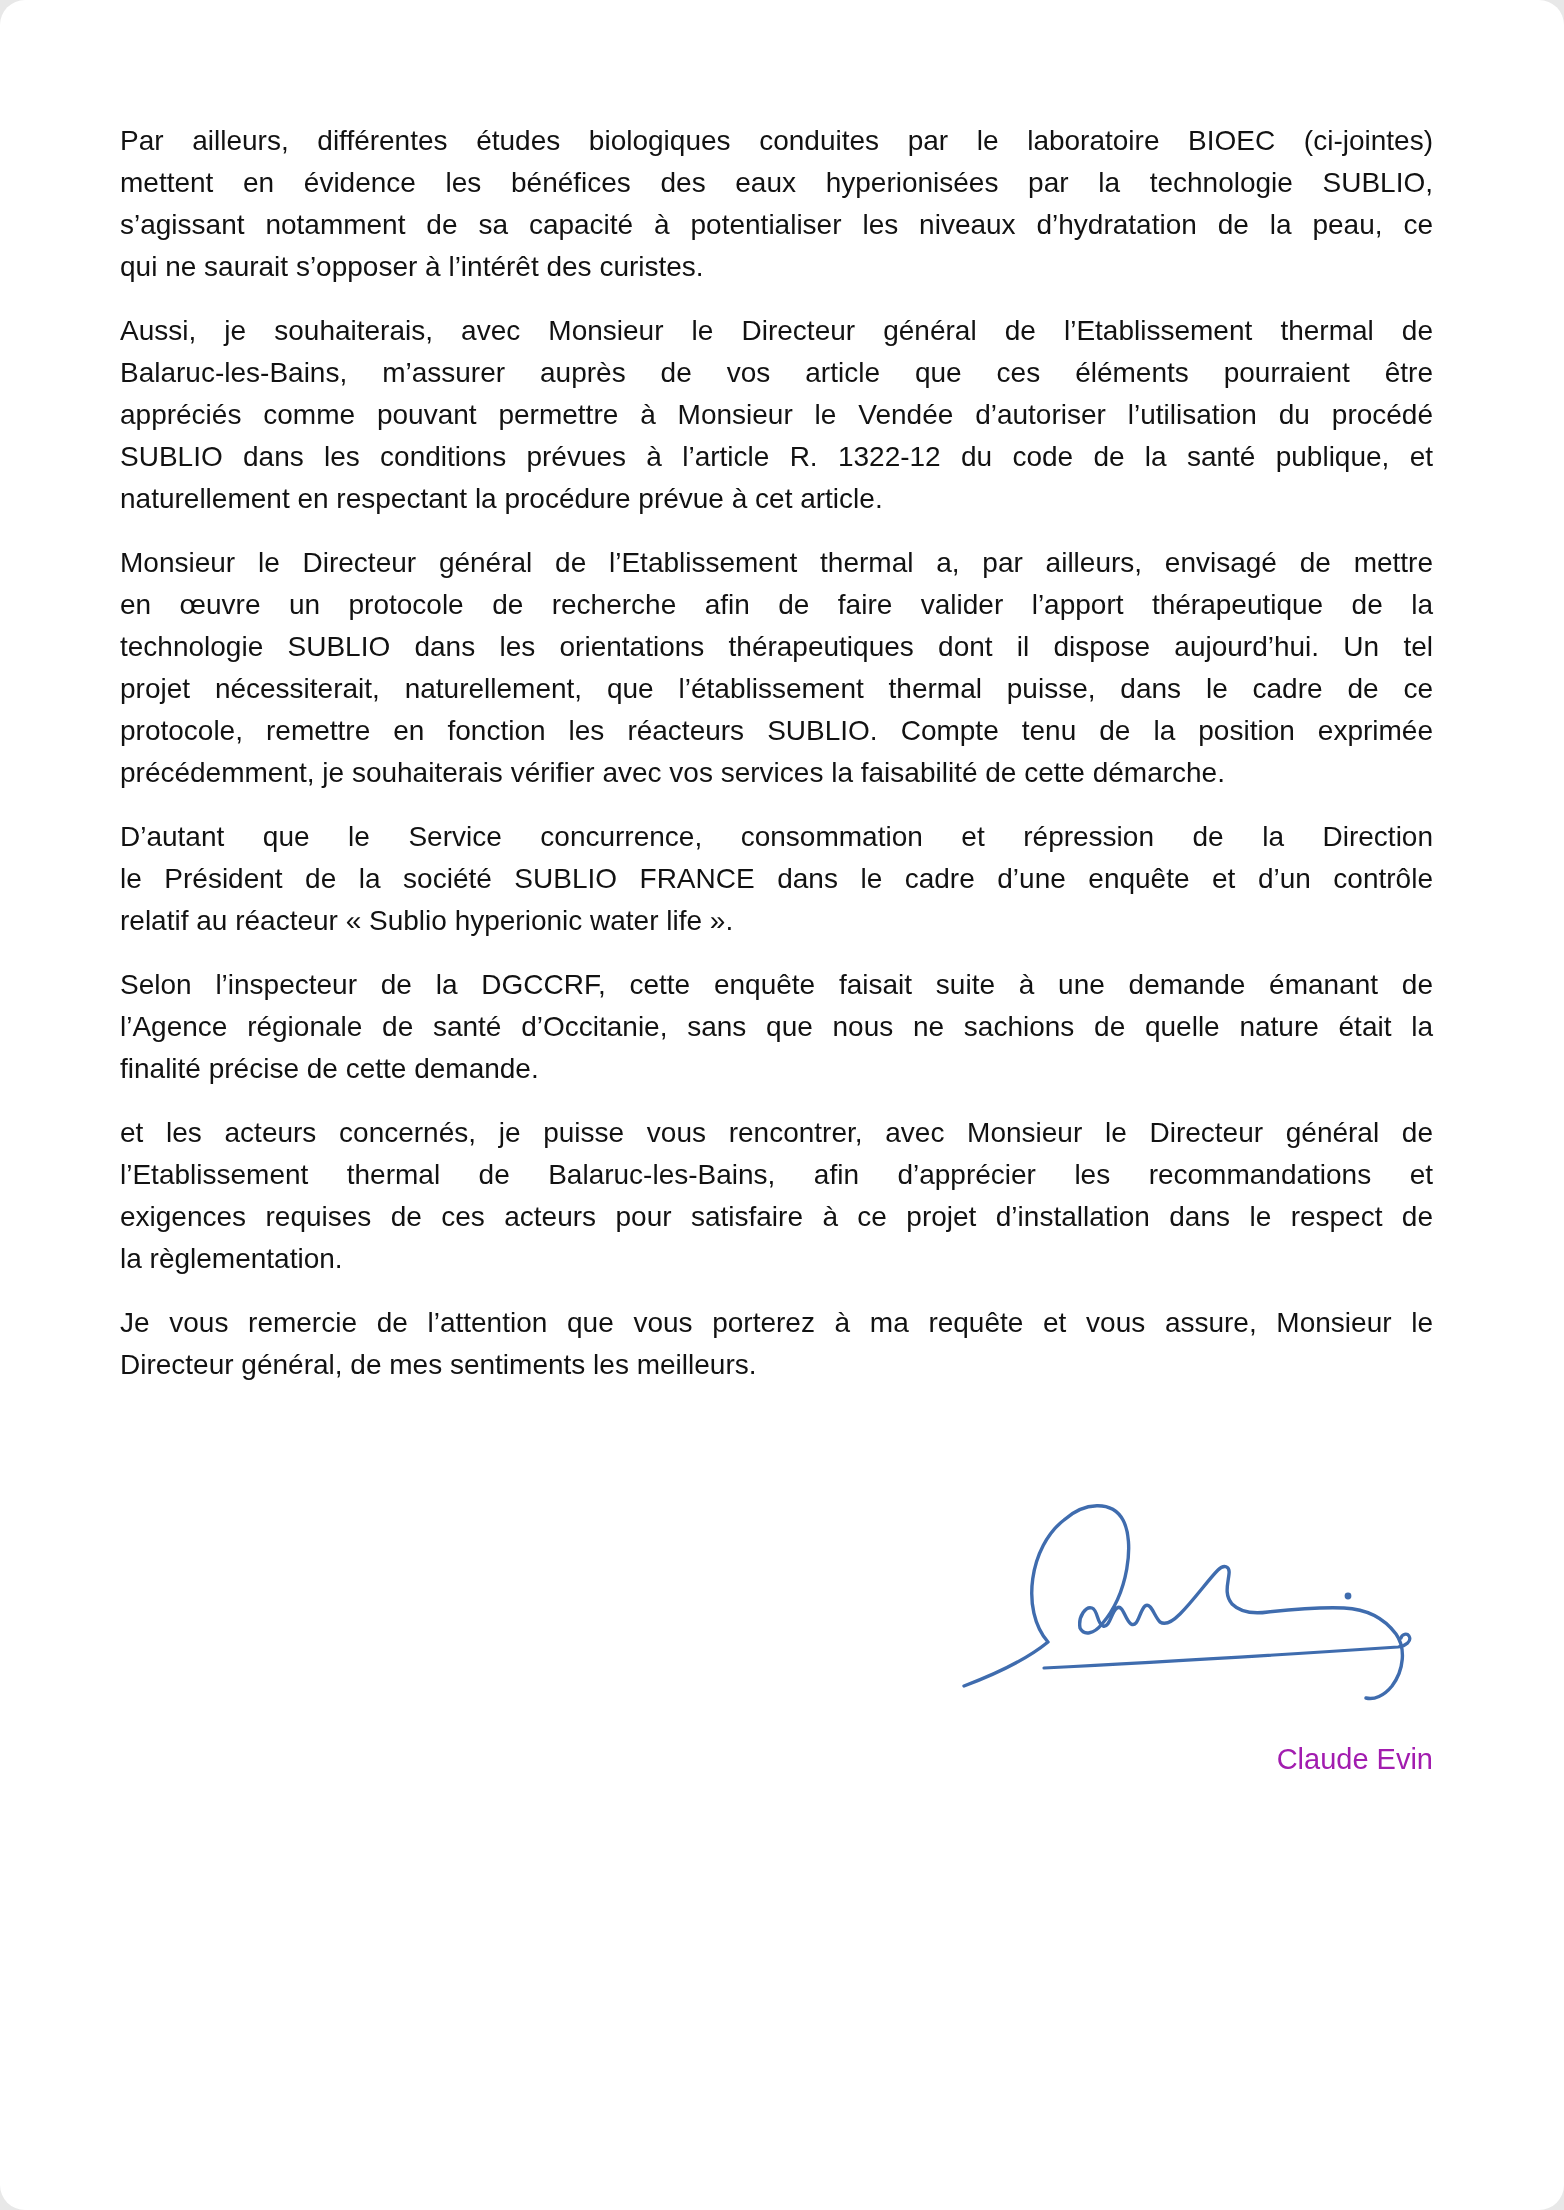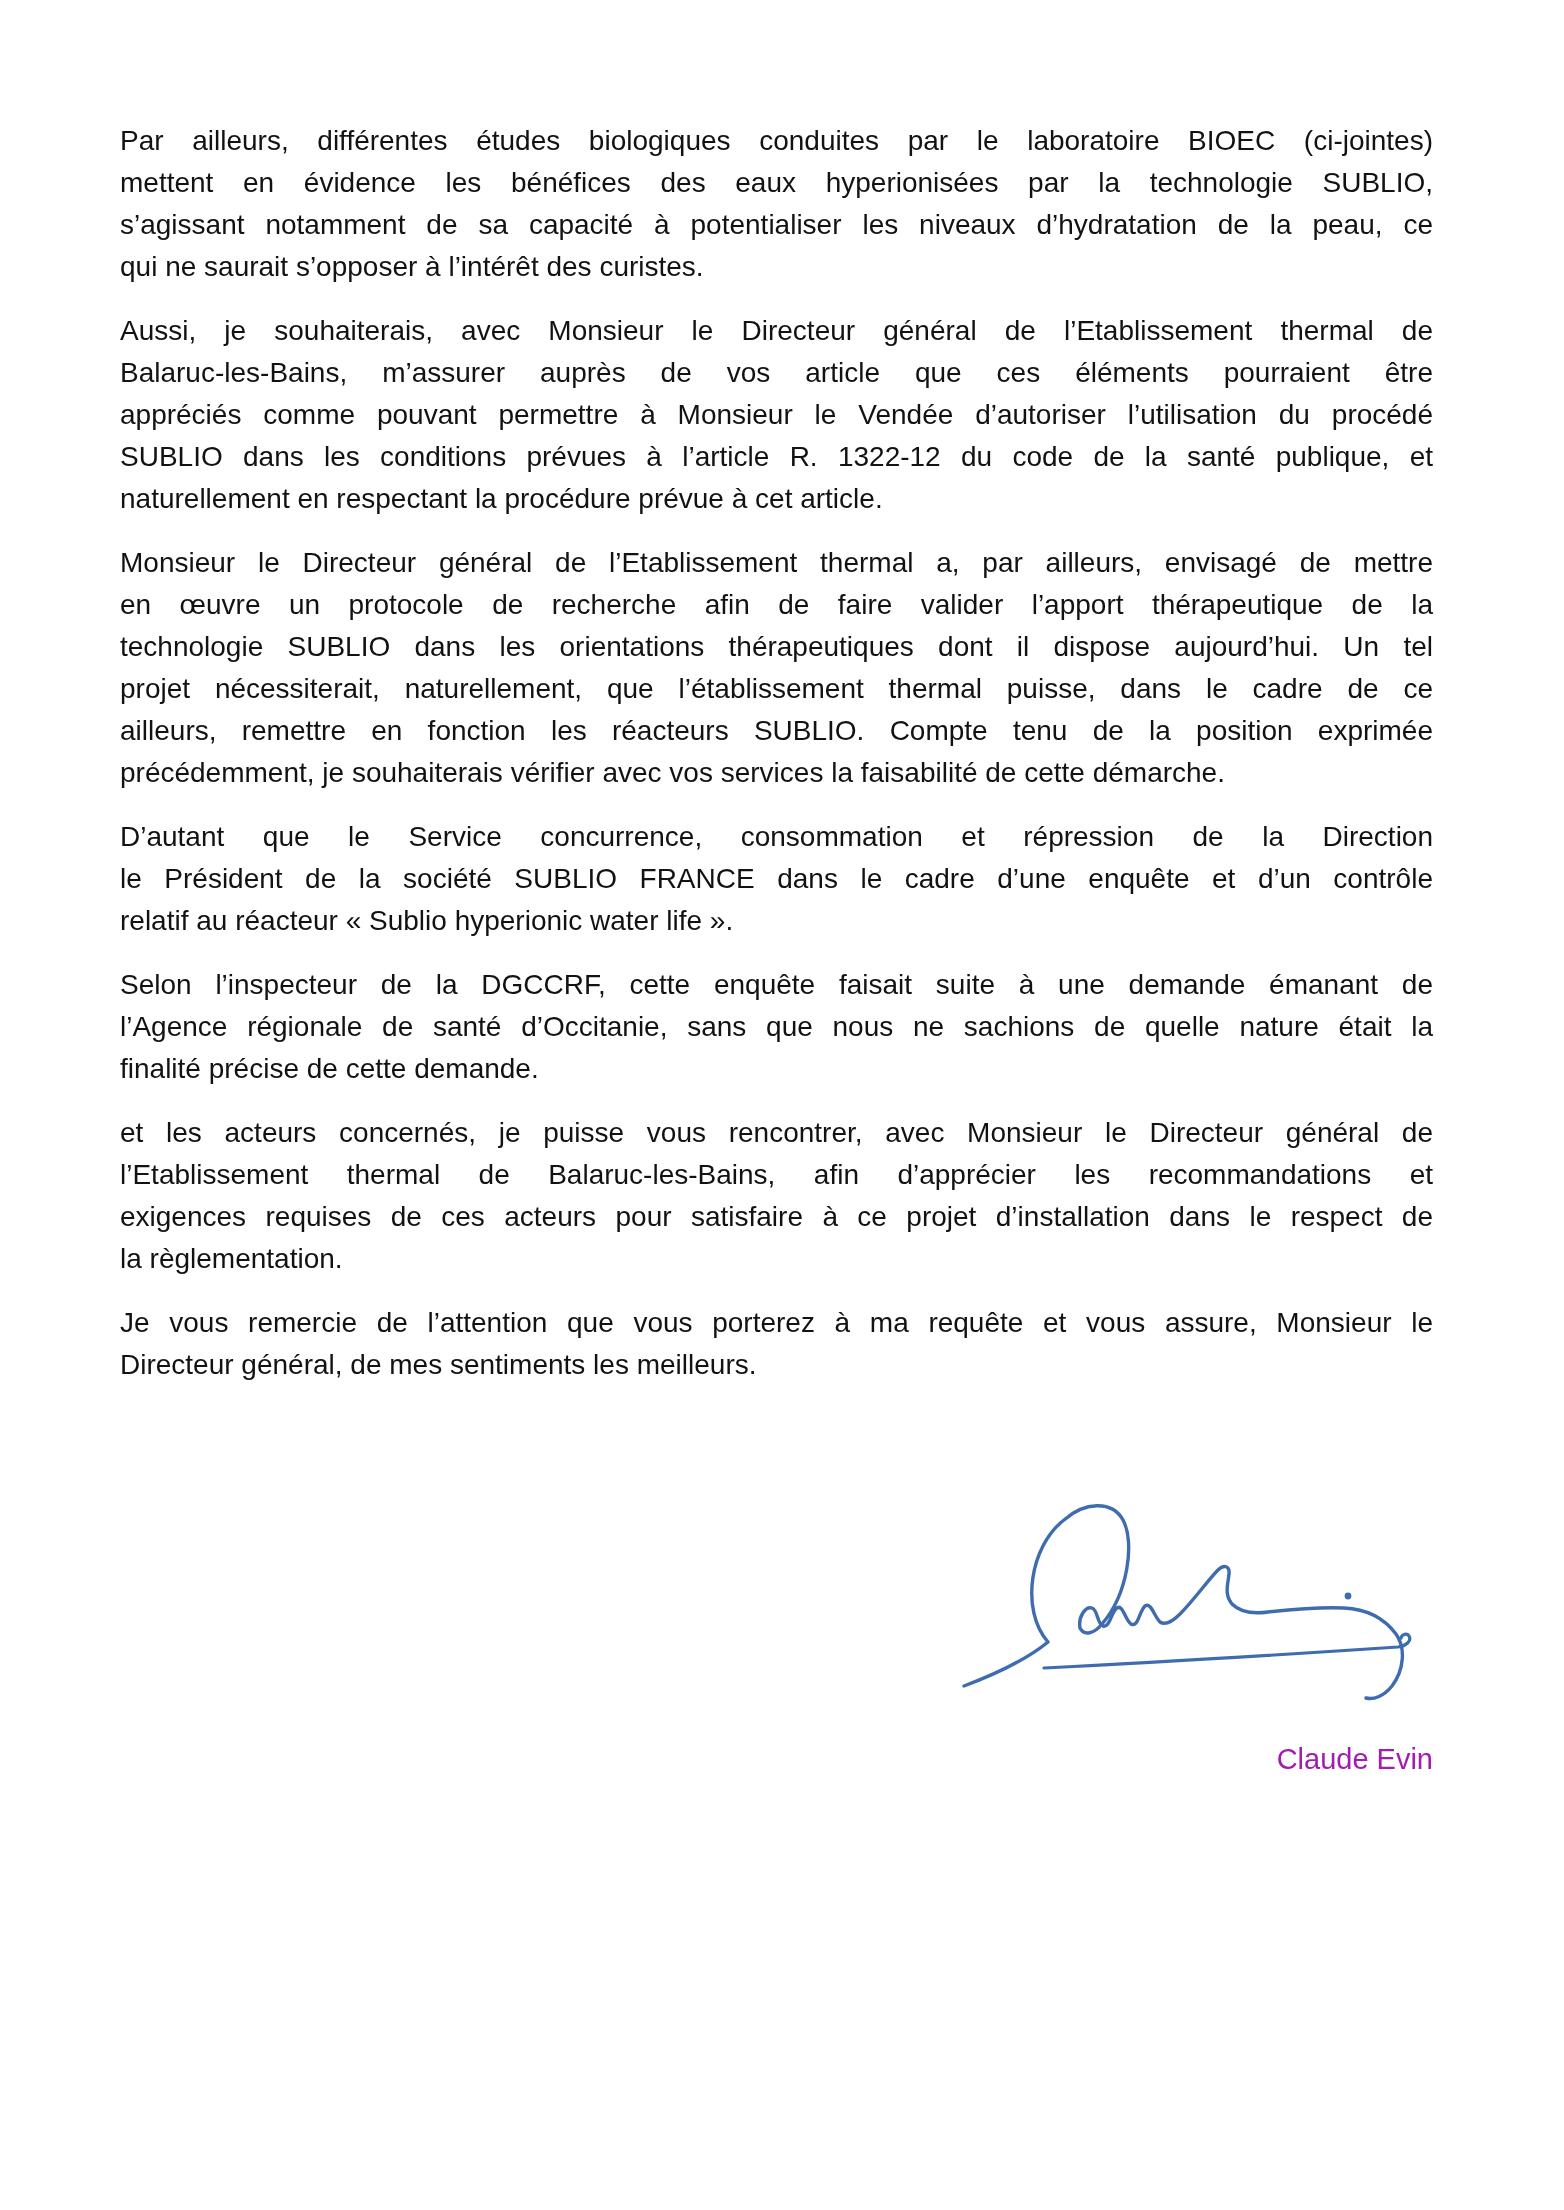--- a/index.html
+++ b/index.html
@@ -3,20 +3,21 @@
 <meta charset="utf-8">
 <style>
   html, body { margin: 0; padding: 0; background: #e8e8e8; }
   .page {
     position: relative;
     width: 1564px;
     height: 2210px;
     background: #ffffff;
     overflow: hidden;
     font-family: "Liberation Sans", sans-serif;
+    border-radius: 25px;
   }
   .letter-body {
     position: absolute;
     left: 120px;
     top: 120px;
     width: 1313px;
     font-size: 28px;
     line-height: 42px;
     color: #121212;
   }
@@ -62,21 +63,21 @@
         <div class="line">Balaruc-les-Bains, m’assurer auprès de vos article que ces éléments pourraient être</div>
         <div class="line">appréciés comme pouvant permettre à Monsieur le Vendée d’autoriser l’utilisation du procédé</div>
         <div class="line">SUBLIO dans les conditions prévues à l’article R. 1322-12 du code de la santé publique, et</div>
         <div class="line last">naturellement en respectant la procédure prévue à cet article.</div>
       </div>
       <div class="paragraph">
         <div class="line">Monsieur le Directeur général de l’Etablissement thermal a, par ailleurs, envisagé de mettre</div>
         <div class="line">en œuvre un protocole de recherche afin de faire valider l’apport thérapeutique de la</div>
         <div class="line">technologie SUBLIO dans les orientations thérapeutiques dont il dispose aujourd’hui. Un tel</div>
         <div class="line">projet nécessiterait, naturellement, que l’établissement thermal puisse, dans le cadre de ce</div>
-        <div class="line">ailleurs, remettre en fonction les réacteurs SUBLIO. Compte tenu de la position exprimée</div>
+        <div class="line">protocole, remettre en fonction les réacteurs SUBLIO. Compte tenu de la position exprimée</div>
         <div class="line last">précédemment, je souhaiterais vérifier avec vos services la faisabilité de cette démarche.</div>
       </div>
       <div class="paragraph">
         <div class="line">D’autant que le Service concurrence, consommation et répression de la Direction</div>
         <div class="line">le Président de la société SUBLIO FRANCE dans le cadre d’une enquête et d’un contrôle</div>
         <div class="line last">relatif au réacteur « Sublio hyperionic water life ».</div>
       </div>
       <div class="paragraph">
         <div class="line">Selon l’inspecteur de la DGCCRF, cette enquête faisait suite à une demande émanant de</div>
         <div class="line">l’Agence régionale de santé d’Occitanie, sans que nous ne sachions de quelle nature était la</div>

